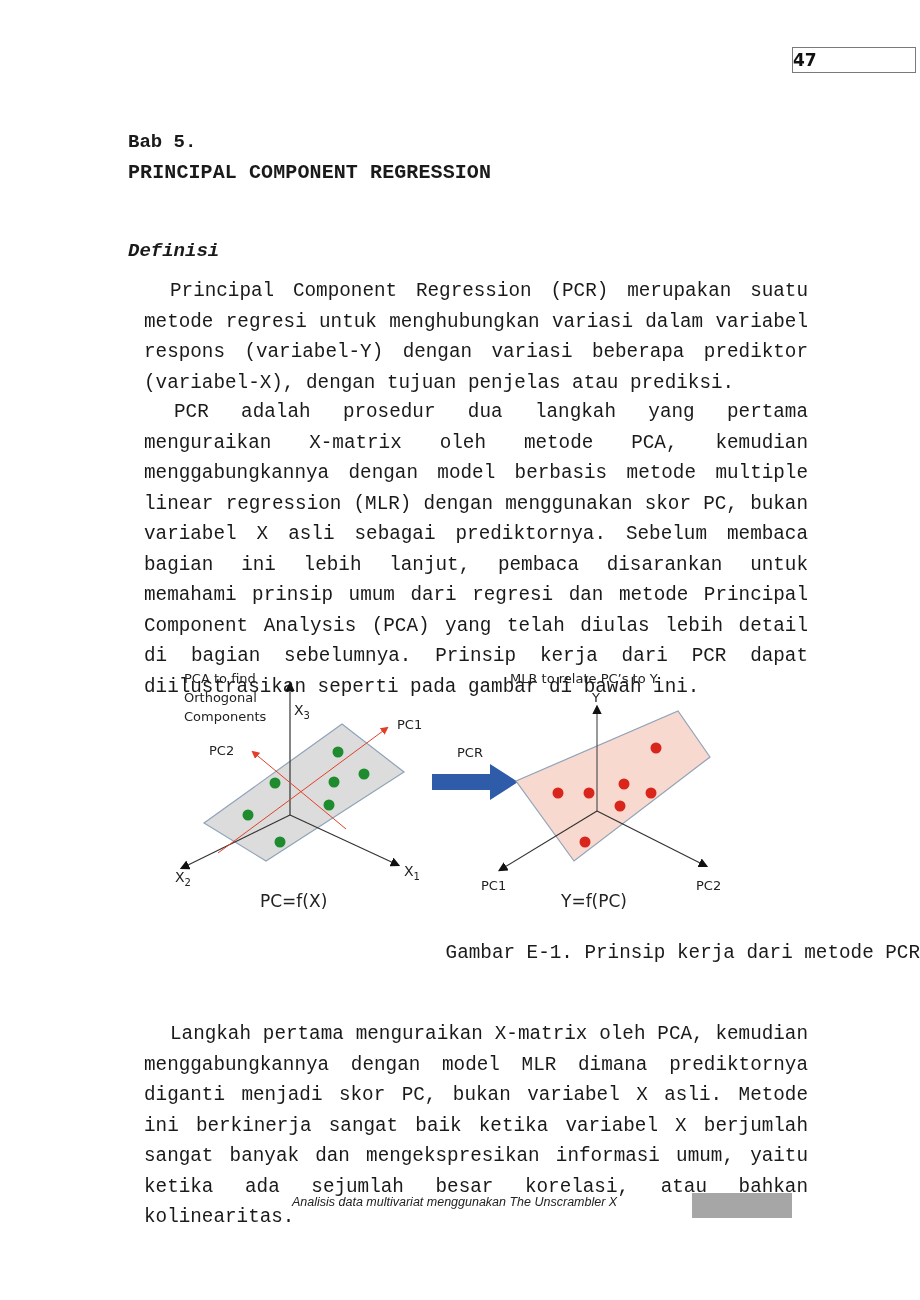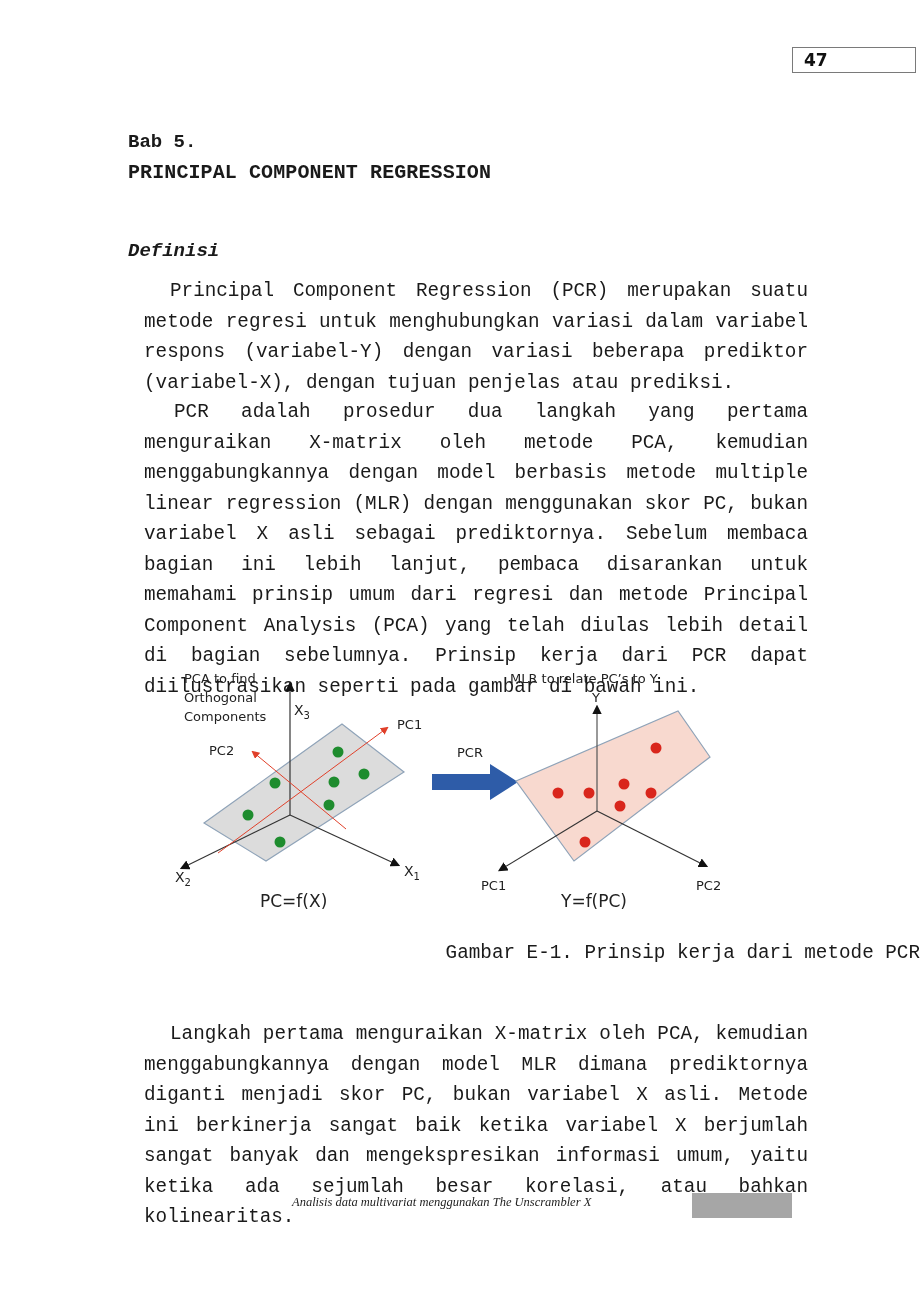--- a/index.html
+++ b/index.html
@@ -1,39 +1,39 @@
 <!DOCTYPE html>
 <html><head>
   <meta charset="utf-8">
   <style>
     html, body { margin: 0; padding: 0; background: #ffffff; }
     body { width: 920px; height: 1300px; position: relative; overflow: hidden; color: #1a1a1a; }
     .page-number-box {
       position: absolute; left: 792px; top: 47px; width: 124px; height: 26px;
       border: 1.5px solid #7a7a7a; box-sizing: border-box;
       font-family: "DejaVu Sans", sans-serif; font-weight: bold; font-size: 17px;
-      line-height: 24px; padding-left: 11px; color: #111;
+      line-height: 24px; color: #111;
     }
     .serif { font-family: Liberation Mono, monospace; }
     .chapter-num { position: absolute; left: 128px; top: 131px; font-size: 19px; font-weight: bold; }
     .chapter-title { position: absolute; left: 128px; top: 161px; font-size: 20px; font-weight: bold; letter-spacing: 0.1px; }
     .section-heading { position: absolute; left: 128px; top: 240px; font-size: 19px; font-weight: bold; font-style: italic; }
     .para {
       position: absolute; left: 128px; width: 664px;
       font-size: 19.3px; line-height: 30.5px; text-align: justify;
       text-align-last: left; margin: 16px;
     }
     .para .indent { display: inline-block; width: 26px; }
     .p1 { top: 260px; }
     .p2 { top: 381px; }
     .p3 { top: 1003px; }
     .figure { position: absolute; left: 160px; top: 660px; width: 600px; height: 260px; }
     .caption { position: absolute; left: 0; width: 920px; top: 942px; text-align: right; font-size: 19.3px; }
     .footer-text {
-      position: absolute; left: 292px; top: 1195px; font-family: Liberation Serif, serif;
+      position: absolute; left: 292px; top: 1195px; font-family: Liberation Sans, sans-serif;
       font-style: italic; font-size: 12.5px; color: #222;
     }
     .footer-bar { position: absolute; left: 692px; top: 1193px; width: 100px; height: 25px; background: #a6a6a6; }
     svg text { font-family: "DejaVu Sans", sans-serif; }
   </style>
 </head>
 <body>
 
 <div class="page-number-box">47</div>
 

